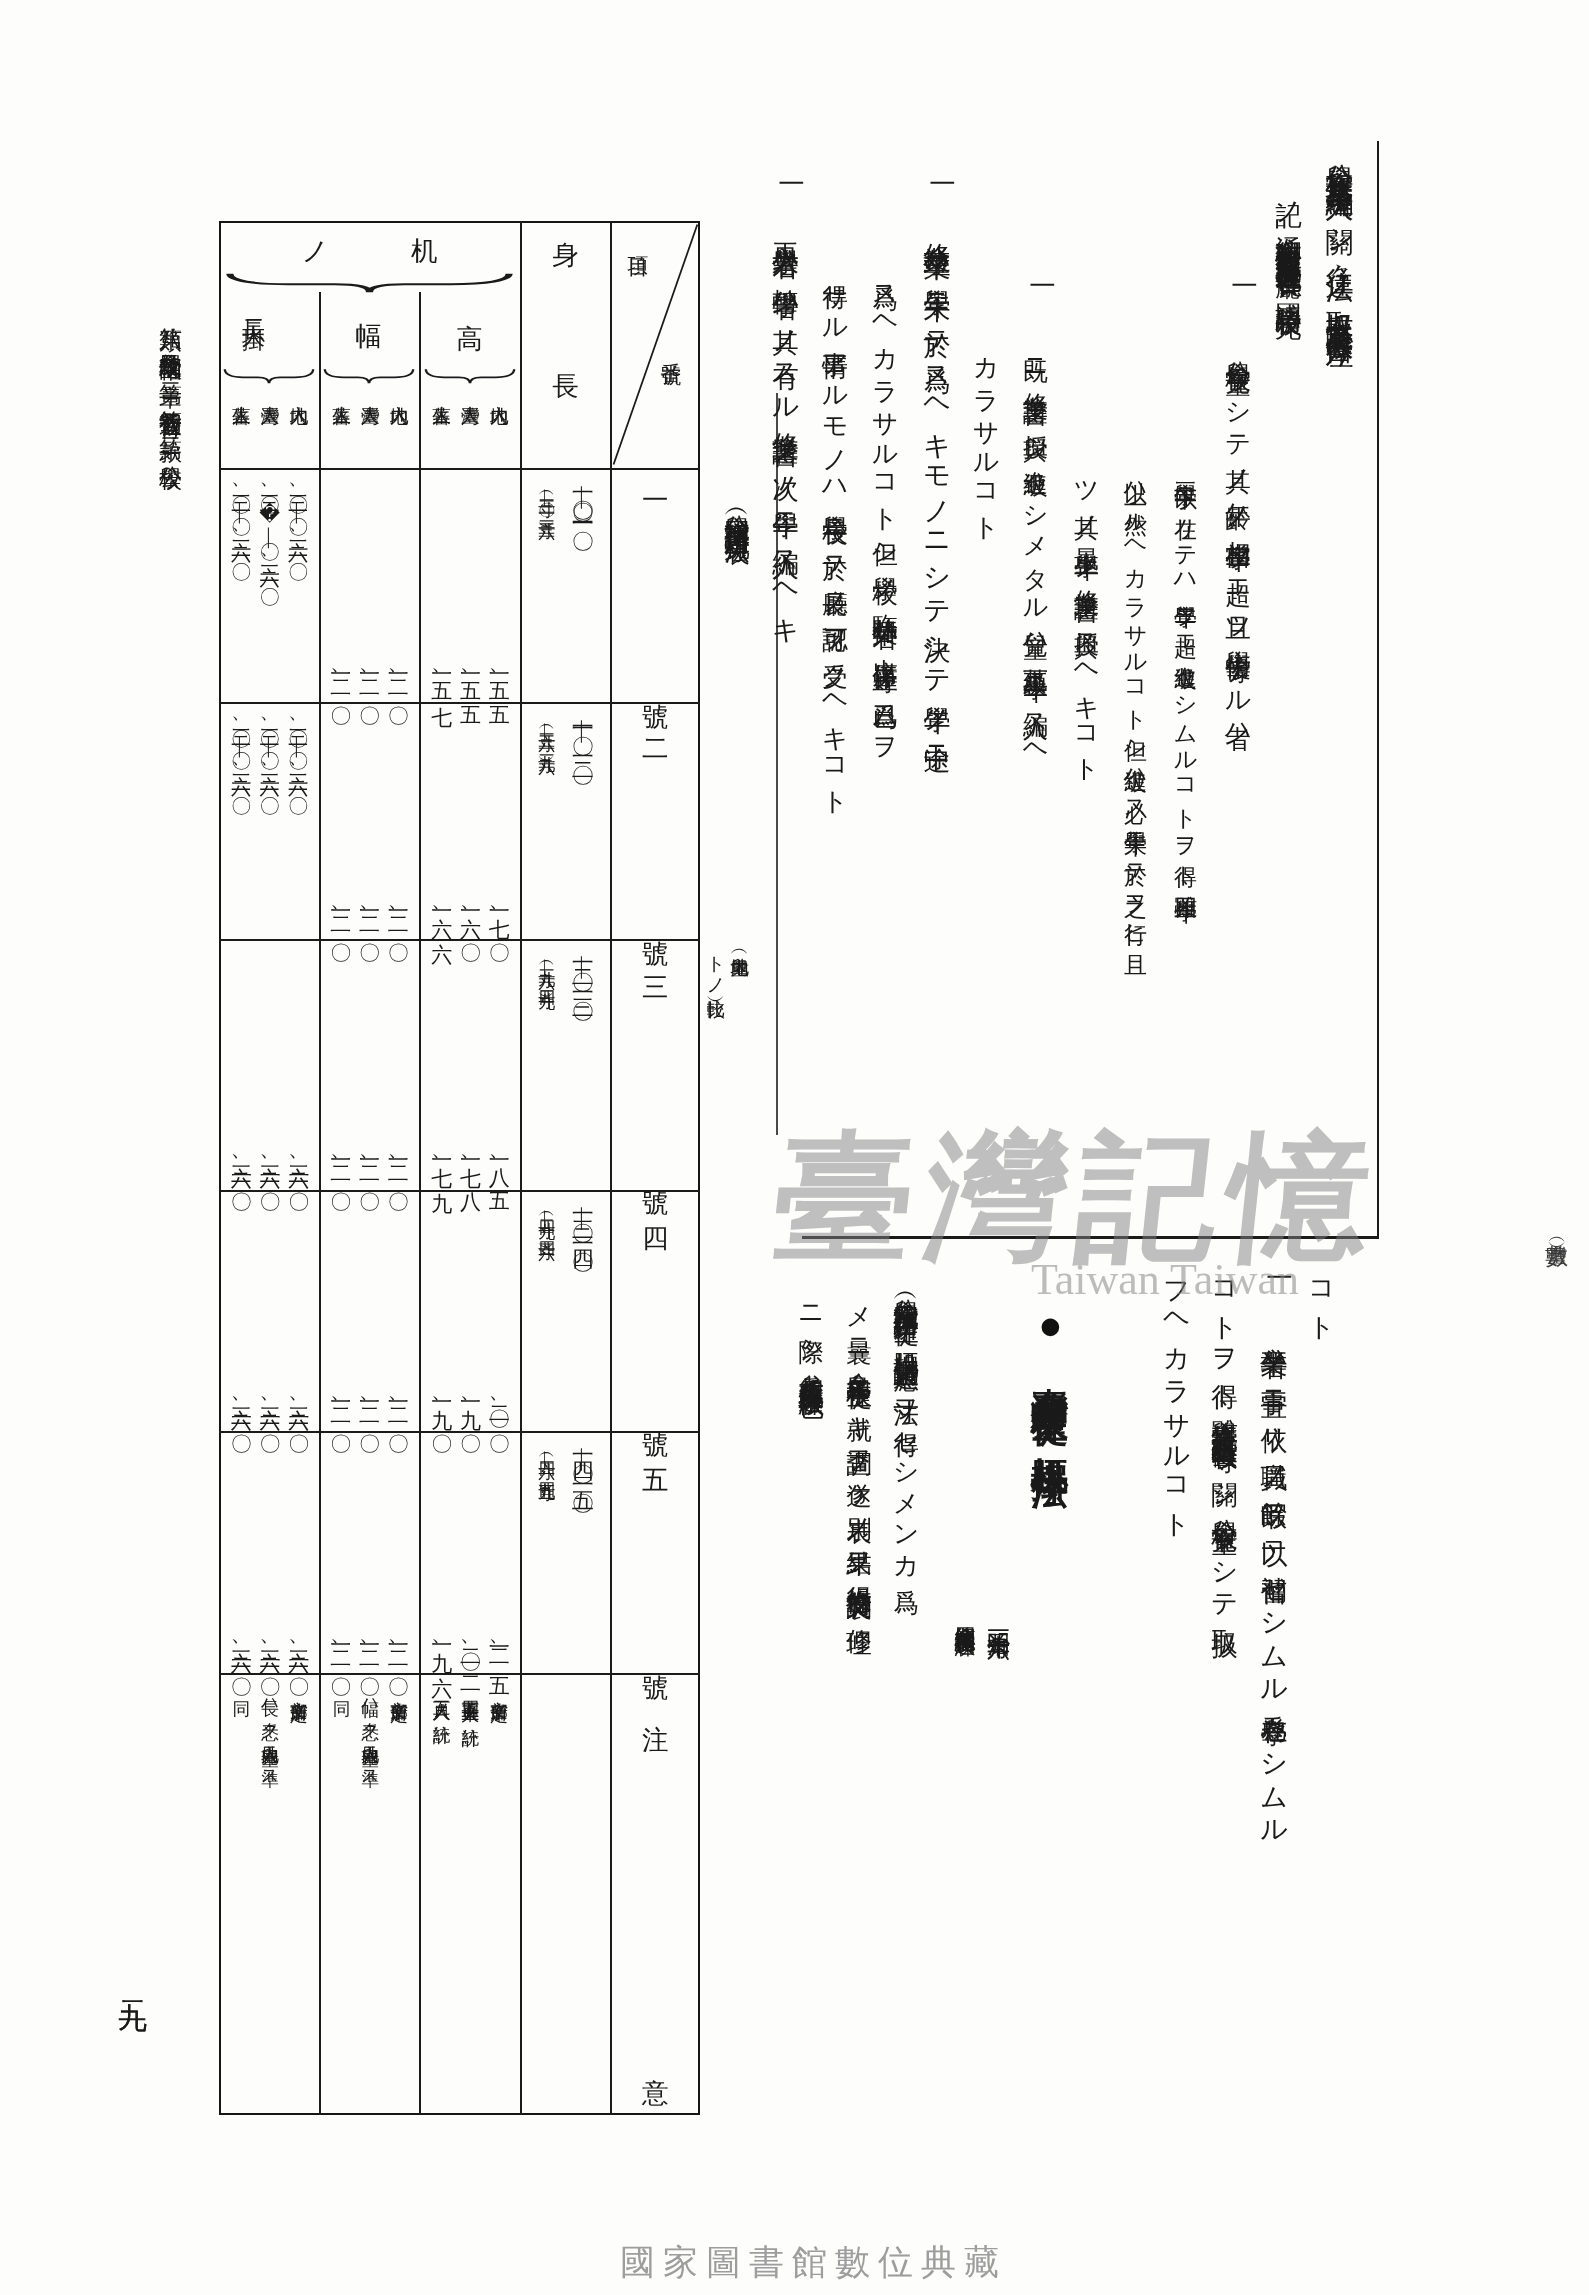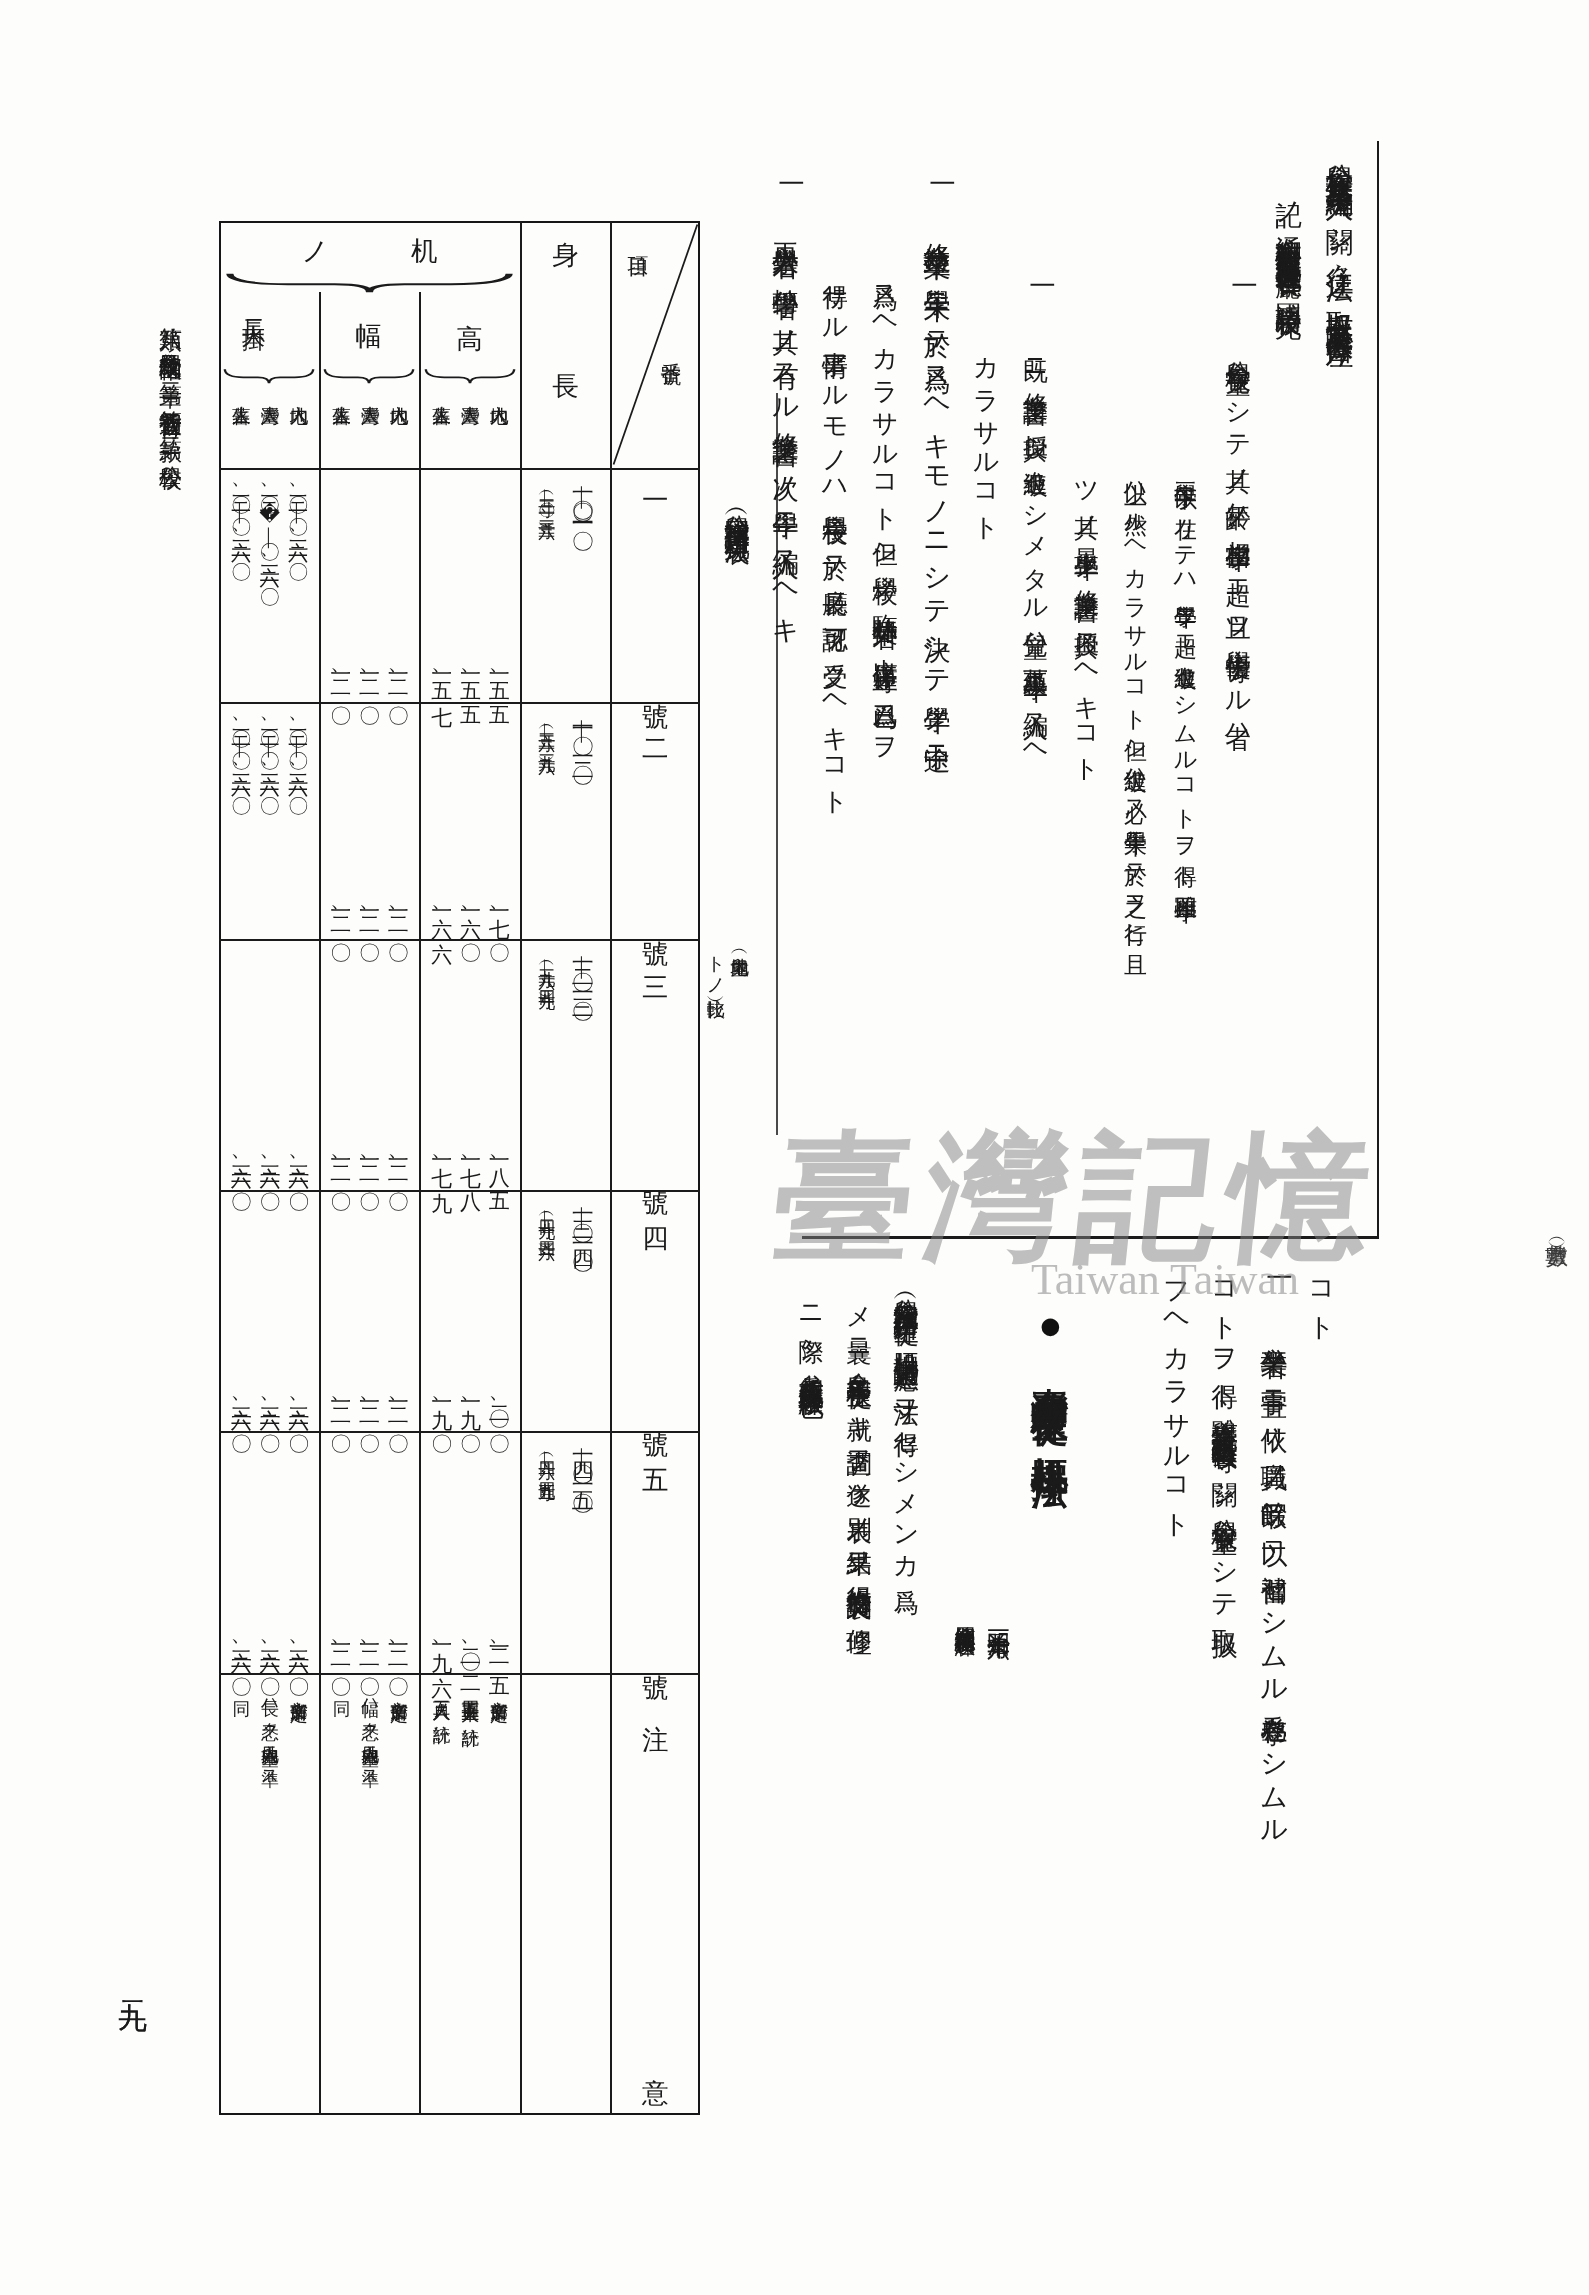--- a/index.html
+++ b/index.html
@@ -291,20 +291,21 @@
     </div>
     <div class="cell vals notes" style="left:1.8px;top:1466px;width:97px;height:415px;">
       <span class="vcol v">文部省所定</span>
       <span class="vcol v">長ハ悉ク內地人兒童ニ準ス</span>
       <span class="vcol v">同</span>
     </div>
   </div>
 
   <div class="wm-cjk">臺灣記憶</div>
   <div class="wm-lat">Taiwan Taiwan</div>
+  <div class="wm-foot">國家圖書館數位典藏</div>
 
   <div class="abs" style="left:1545px;top:1227px;display:flex;flex-direction:column;align-items:center;gap:3.5px;color:#3a3a3a;">
     <span class="v" style="font-size:23px;">數</span>
     <span class="v" style="font-size:18.5px;"><span class="rot">（</span>臺灣<span class="rot">）</span></span>
   </div>
 
 </div>
 
 
 </body></html>

